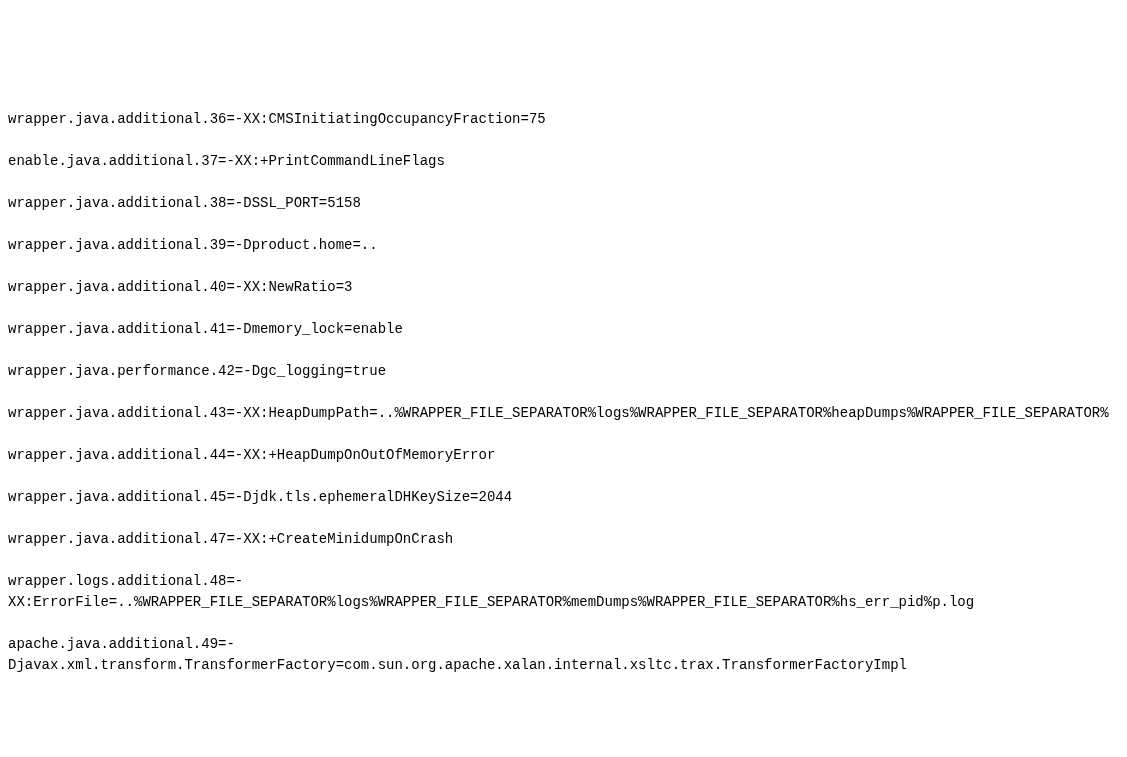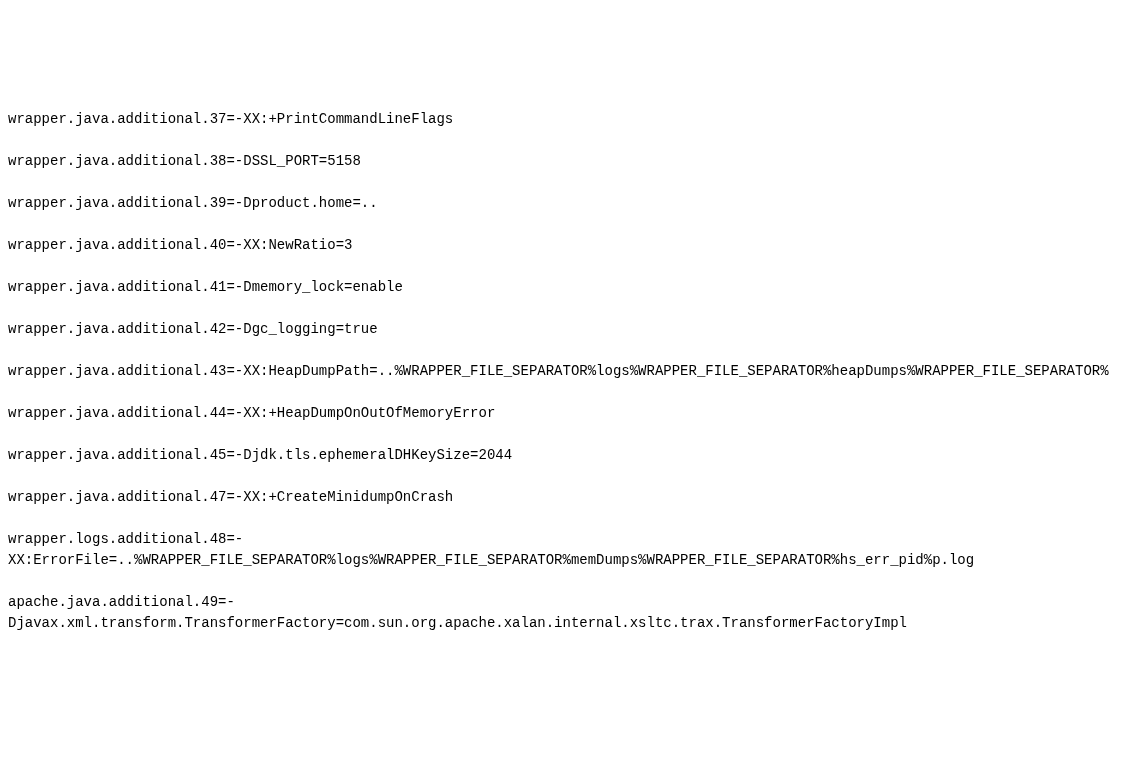--- a/index.html
+++ b/index.html
@@ -26,26 +26,27 @@
     .spacer {
       height: 1.5em;
     }
   </style>
 </head>
 <body>
 
 
 
 <div class="config-block">
-<span class="line">wrapper.java.additional.37=-XX:+PrintCommandLineFlags</span>
+<span class="line">wrapper.java.additional.36=-XX:CMSInitiatingOccupancyFraction=75</span>
+<span class="line">enable.java.additional.37=-XX:+PrintCommandLineFlags</span>
 <span class="line">wrapper.java.additional.38=-DSSL_PORT=5158</span>
 <span class="line">wrapper.java.additional.39=-Dproduct.home=..</span>
 <span class="line">wrapper.java.additional.40=-XX:NewRatio=3</span>
 <span class="line">wrapper.java.additional.41=-Dmemory_lock=enable</span>
-<span class="line">wrapper.java.additional.42=-Dgc_logging=true</span>
+<span class="line">wrapper.java.performance.42=-Dgc_logging=true</span>
 <span class="line">wrapper.java.additional.43=-XX:HeapDumpPath=..%WRAPPER_FILE_SEPARATOR%logs%WRAPPER_FILE_SEPARATOR%heapDumps%WRAPPER_FILE_SEPARATOR%</span>
 <span class="line">wrapper.java.additional.44=-XX:+HeapDumpOnOutOfMemoryError</span>
 <span class="line">wrapper.java.additional.45=-Djdk.tls.ephemeralDHKeySize=2044</span>
 <span class="line">wrapper.java.additional.47=-XX:+CreateMinidumpOnCrash</span>
 <span class="line">wrapper.logs.additional.48=-XX:ErrorFile=..%WRAPPER_FILE_SEPARATOR%logs%WRAPPER_FILE_SEPARATOR%memDumps%WRAPPER_FILE_SEPARATOR%hs_err_pid%p.log</span>
 <span class="line">apache.java.additional.49=-Djavax.xml.transform.TransformerFactory=com.sun.org.apache.xalan.internal.xsltc.trax.TransformerFactoryImpl</span>
 <div class="spacer"></div>
 
 
 

